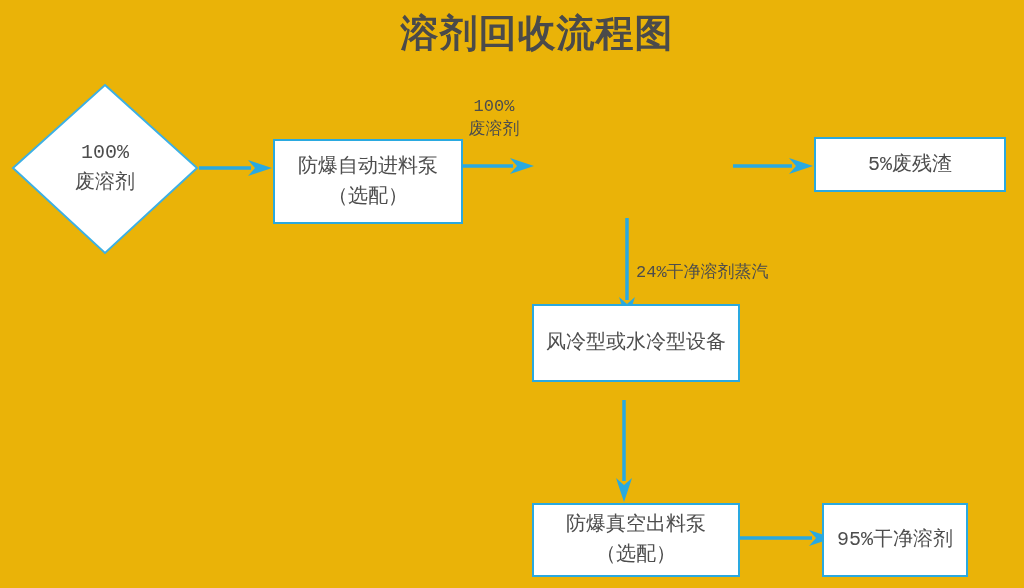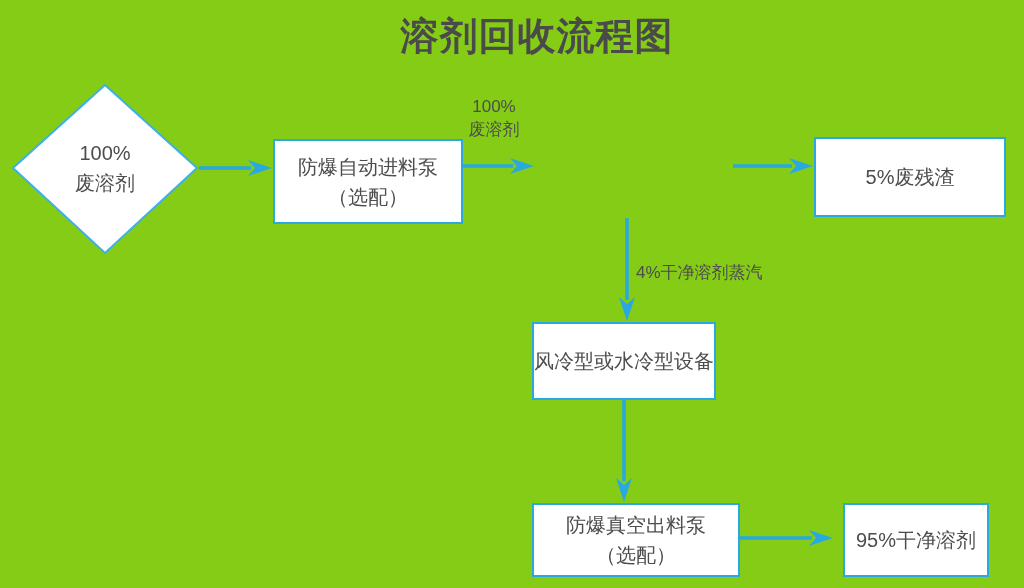--- a/index.html
+++ b/index.html
@@ -1,21 +1,21 @@
 <!DOCTYPE html>
 <html><head>
 <meta charset="utf-8">
 <style>
   html, body { margin: 0; padding: 0; background: #ffffff; }
   .stage {
     position: relative;
     width: 1024px;
     height: 588px;
-    background: #84cc16;
-    font-family: Liberation Sans, sans-serif;
+    background: #eab308;
+    font-family: Liberation Mono, monospace;
     overflow: hidden;
   }
   .title {
     position: absolute;
     left: 0; top: 12px;
     width: 1024px;
     transform: translateX(25px);
     text-align: center;
     font-size: 38px;
     line-height: 48px;
@@ -77,27 +77,27 @@
     <line x1="740" y1="538" x2="812" y2="538" stroke="#29a9e0" stroke-width="3.5" marker-end="url(#ah)"></line>
   </svg>
 
   <div class="node" style="left:45px; top:137px; width:120px; height:62px;">100%
 废溶剂</div>
 
   <div class="node box" style="left:273px; top:139px; width:190px; height:85px;">防爆自动进料泵
 （选配）</div>
 
 
-  <div class="node box" style="left:814px; top:137px; width:192px; height:80px;">5%废残渣</div>
+  <div class="node box" style="left:814px; top:137px; width:192px; height:55px;">5%废残渣</div>
 
-  <div class="node box" style="left:532px; top:322px; width:184px; height:78px;">风冷型或水冷型设备</div>
+  <div class="node box" style="left:532px; top:304px; width:208px; height:78px;">风冷型或水冷型设备</div>
 
   <div class="node box" style="left:532px; top:503px; width:208px; height:74px;text-align:center;">防爆真空出料泵
 （选配）</div>
 
-  <div class="node box" style="left:843px; top:503px; width:146px; height:74px;">95%干净溶剂</div>
+  <div class="node box" style="left:822px; top:503px; width:146px; height:74px;">95%干净溶剂</div>
 
   <div class="edge-label center" style="left:456px; top:95px; width:76px;">100%
 废溶剂</div>
 
-  <div class="edge-label" style="left:636px; top:261px; width:190px;">4%干净溶剂蒸汽</div>
+  <div class="edge-label" style="left:636px; top:261px; width:190px;">24%干净溶剂蒸汽</div>
 
 </div>
 
 </body></html>

